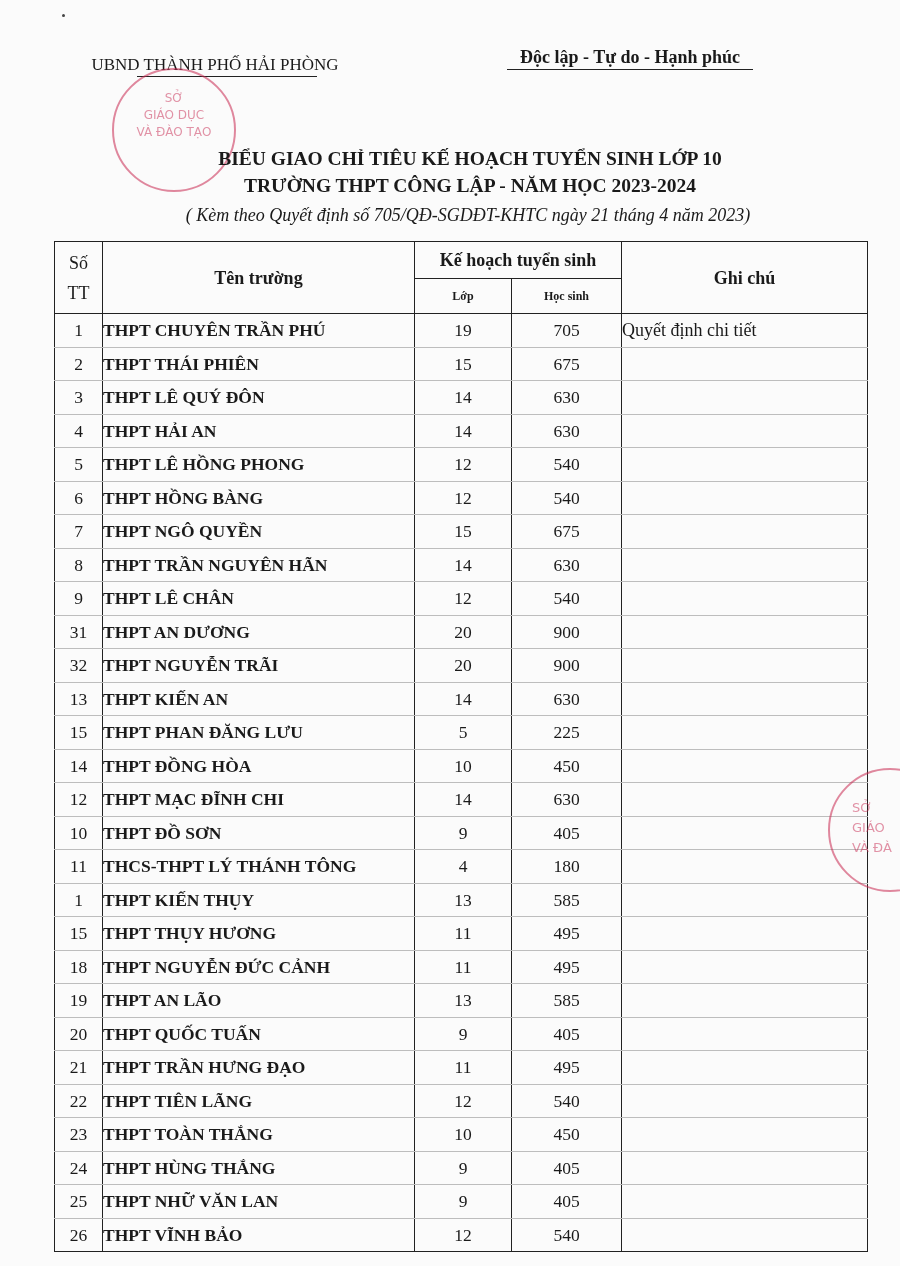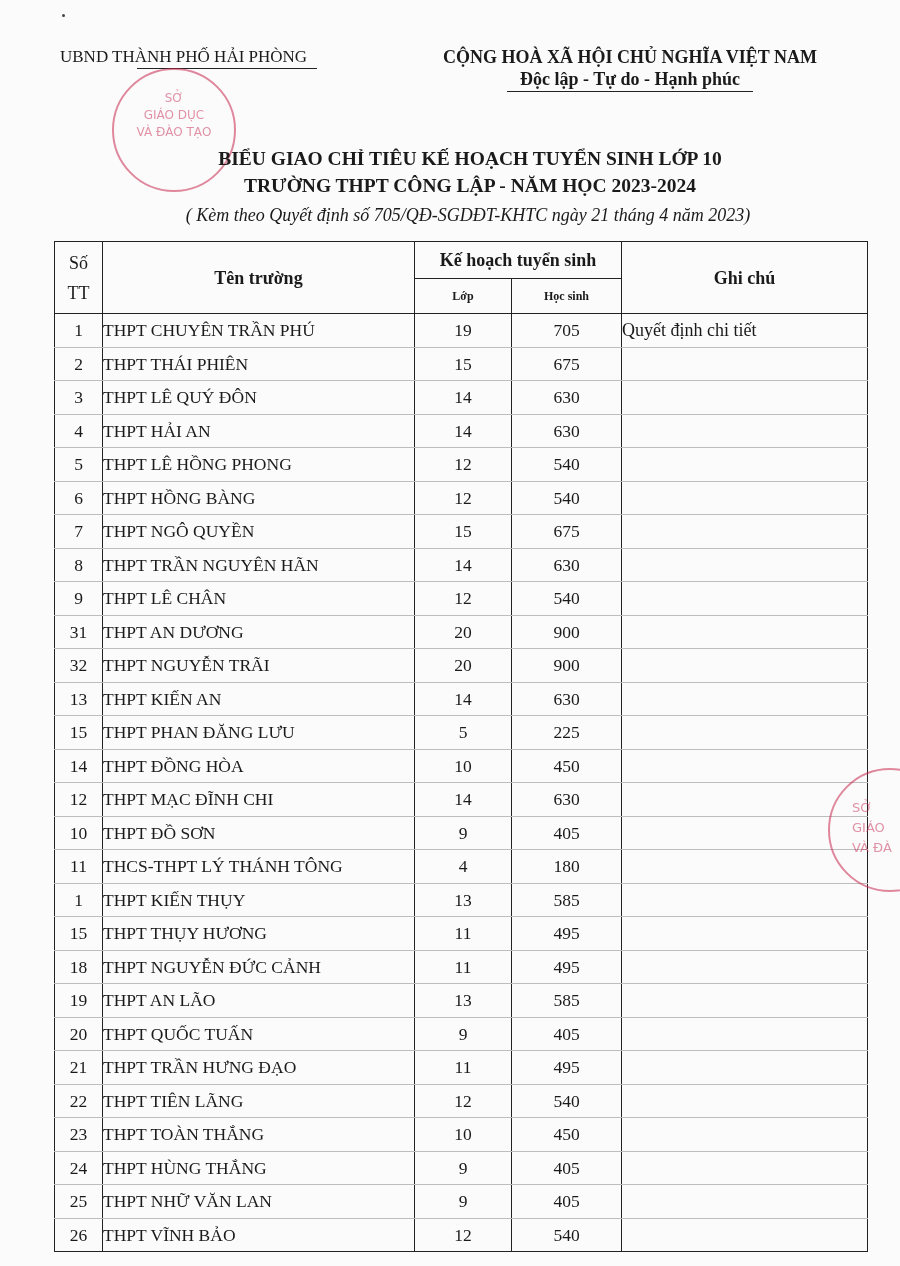--- a/index.html
+++ b/index.html
@@ -3,21 +3,21 @@
 <meta charset="utf-8">
 <style>
   html, body { margin: 0; padding: 0; }
   body {
     width: 900px; height: 1266px; position: relative; overflow: hidden;
     background: #fbfbfb;
     font-family: "Liberation Serif", "DejaVu Serif", serif;
     color: #1a1a1a;
   }
   .hdr-left {
-    position: absolute; left: 60px; top: 46px; width: 310px; 
+    position: absolute; left: 60px; top: 54px; width: 310px; text-align: center;
     font-size: 17px; line-height: 22px;
   }
   .hdr-left .org2 { font-weight: bold; font-size: 16px; }
   .hdr-left .uline { width: 180px; height: 0; border-top: 1.5px solid #222; margin: 0 auto; position: relative; left: 12px; }
   .hdr-right {
     position: absolute; left: 405px; top: 46px; width: 450px; text-align: center;
     font-weight: bold; font-size: 18px; line-height: 22px;
   }
   .hdr-right .motto { font-size: 18px; }
   .hdr-right .uline { width: 246px; height: 0; border-top: 1.5px solid #222; margin: 1px auto 0; }
@@ -42,21 +42,21 @@
     padding: 0; height: 32.5px; line-height: 32px;
     overflow: hidden; white-space: nowrap;
   }
   table.plan thead th { font-weight: bold; font-size: 18px; border: 1.5px solid #222; }
   table.plan thead th.sub { font-weight: bold; font-size: 12px; height: 34px; }
   table.plan thead th.tall { height: 36px; }
   table.plan thead th.stt { font-weight: normal; font-size: 18px; line-height: 30px; }
   table.plan tbody td { border-bottom: 1px solid #bdbdbd; }
   table.plan tbody tr:last-child td { border-bottom: 1.5px solid #222; }
   td.c-stt { text-align: center; }
-  td.c-name { text-align: left; padding-left: 4px; }
+  td.c-name { text-align: left; padding-left: 4px; font-weight: bold; }
   td.c-num { text-align: center; }
   td.c-note { text-align: left; padding-left: 8px; font-size: 18px; }
   .stamp {
     position: absolute; border-radius: 50%; border: 2px solid rgba(200,40,80,0.55);
     color: rgba(200,40,80,0.5); text-align: center; font-family: "DejaVu Sans", sans-serif;
   }
   .stamp-left { left: 112px; top: 68px; width: 120px; height: 120px; font-size: 12px; }
   .stamp-left .in { margin-top: 20px; line-height: 17px; }
   .stamp-right { left: 828px; top: 768px; width: 120px; height: 120px; font-size: 13px; }
   .stamp-right .in { margin-top: 28px; line-height: 20px; text-align: left; padding-left: 22px; }
@@ -66,21 +66,20 @@
 <body>
 
 <div class="mark"></div>
 
 <div class="hdr-left">
   <div>UBND THÀNH PHỐ HẢI PHÒNG</div>
   <div class="uline"></div>
 </div>
 
 <div class="hdr-right">
-  <div>CỘNG HOÀ XÃ HỘI CHỦ NGHĨA VIỆT NAM</div>
   <div class="motto">Độc lập - Tự do - Hạnh phúc</div>
   <div class="uline"></div>
 </div>
 
 <div class="stamp stamp-left">
   <div class="in">
     <div>SỞ</div>
     <div>GIÁO DỤC</div>
     <div>VÀ ĐÀO TẠO</div>
   </div>

